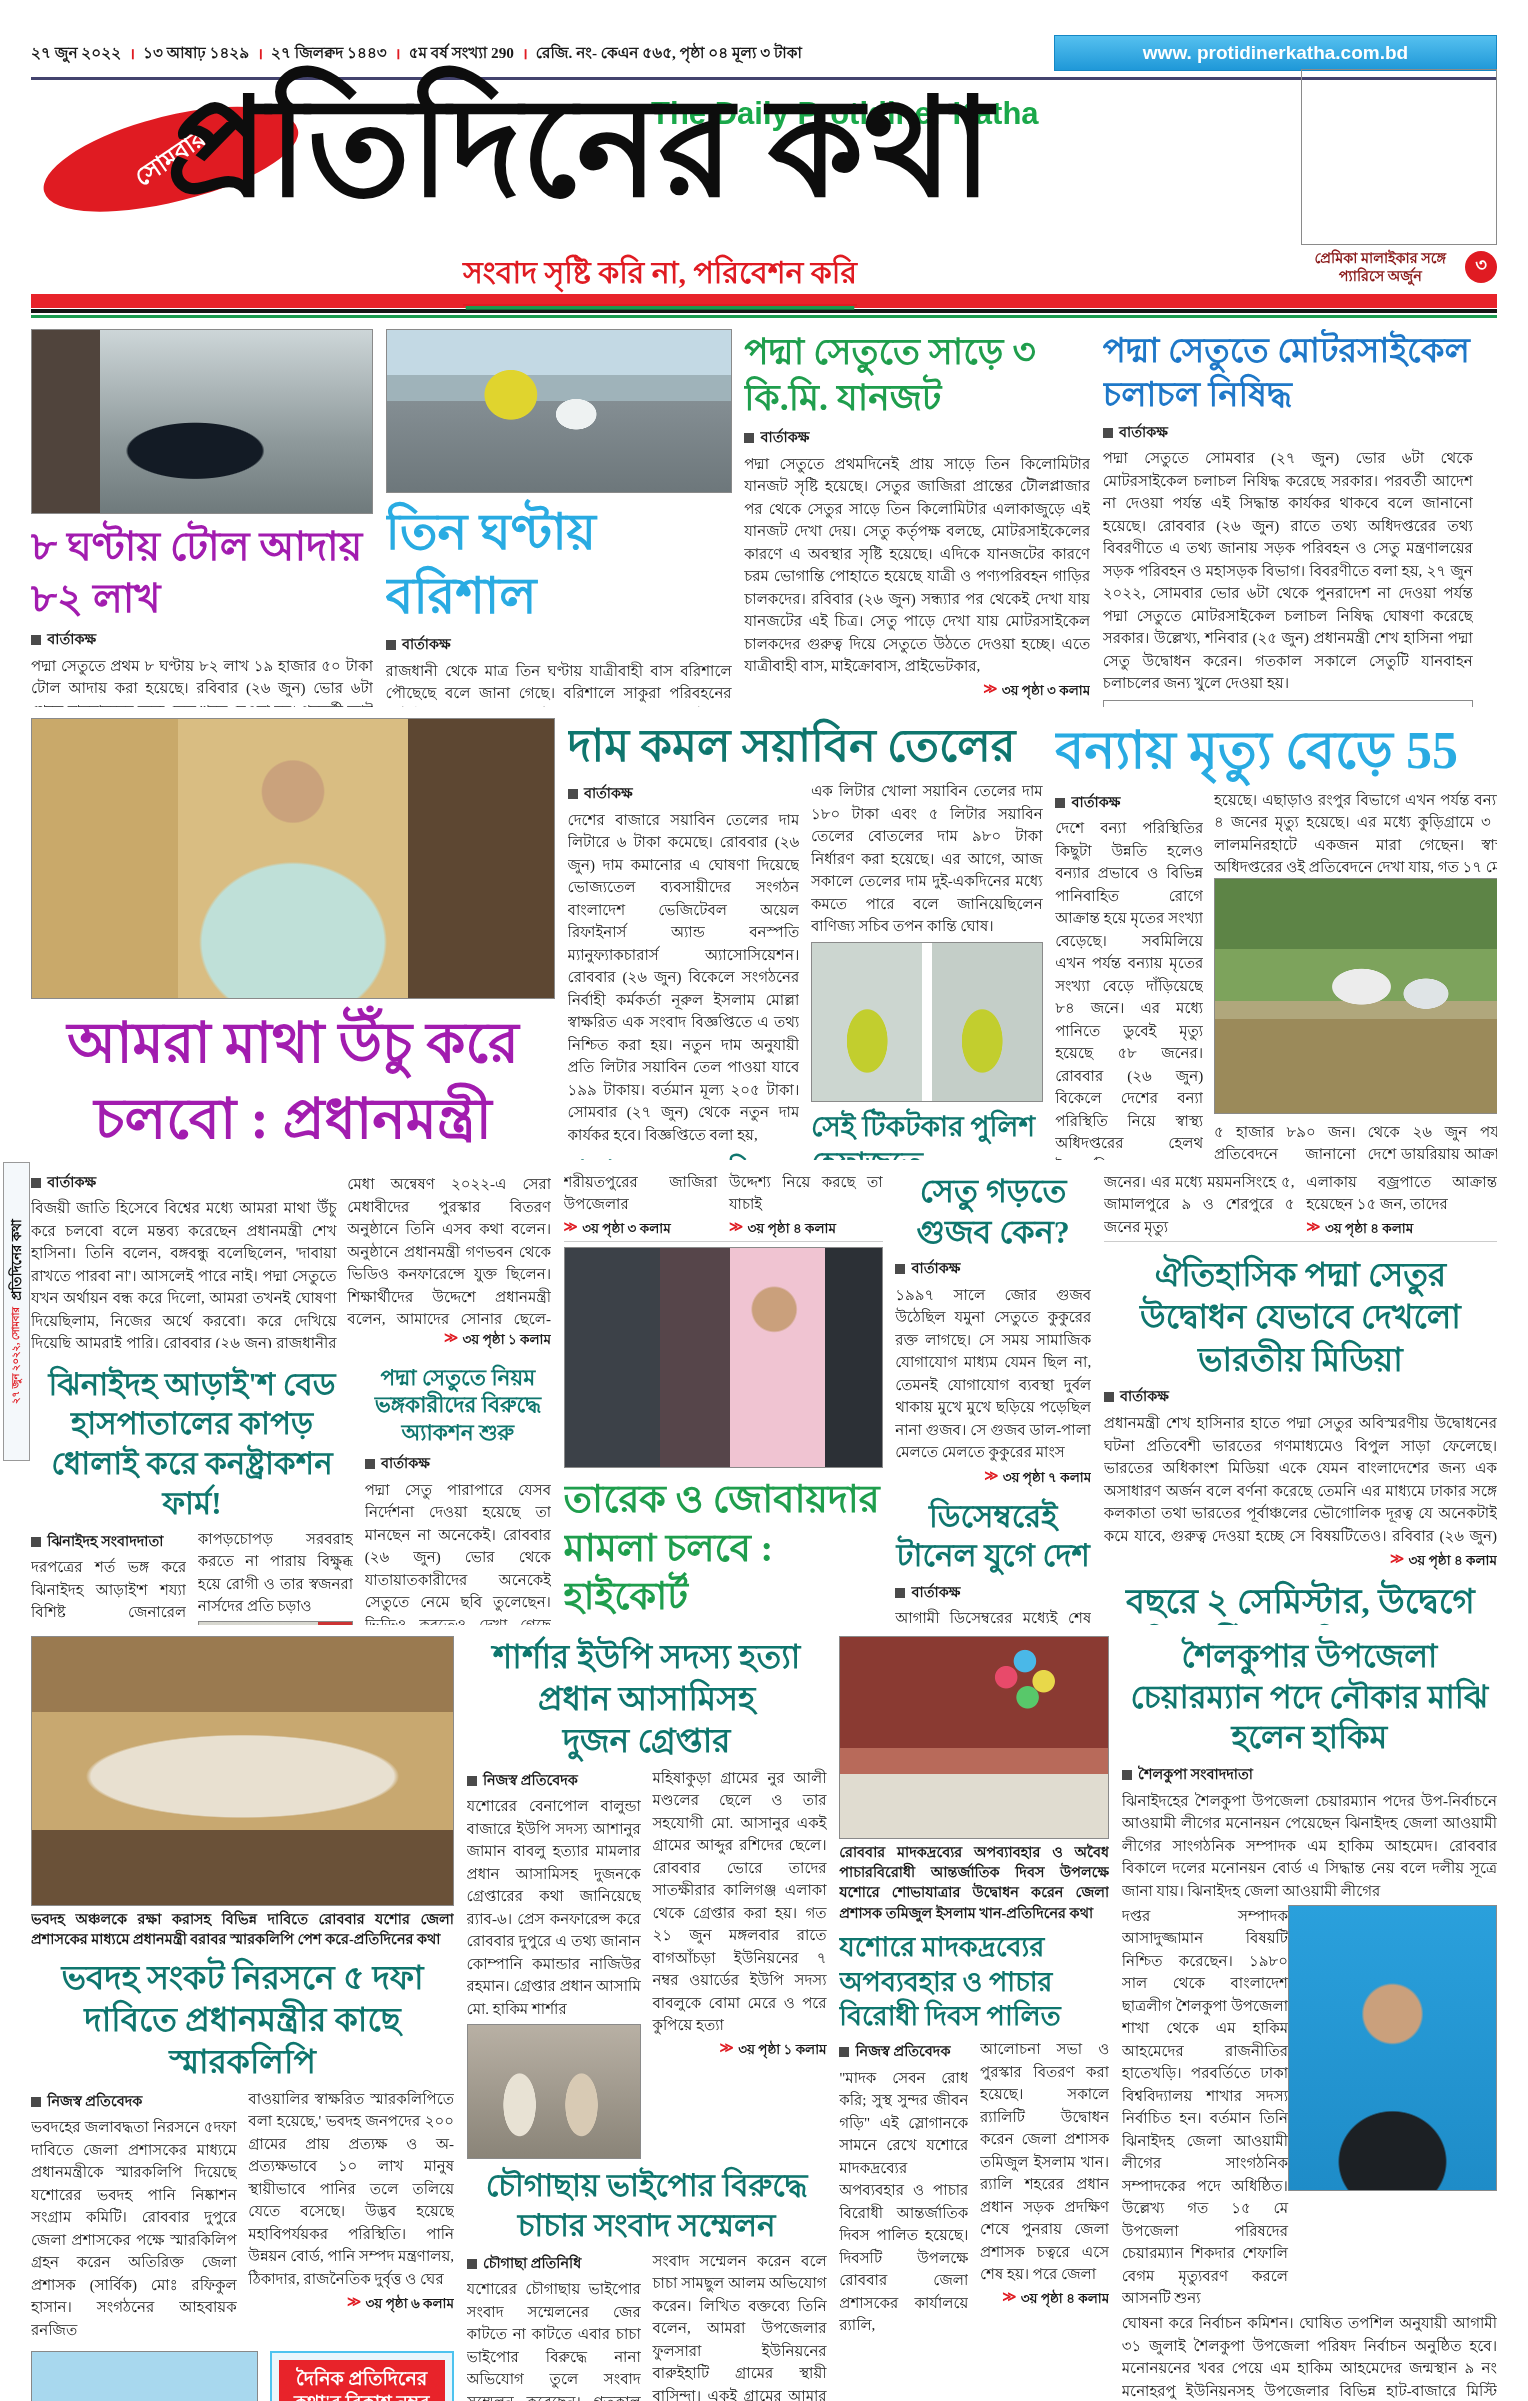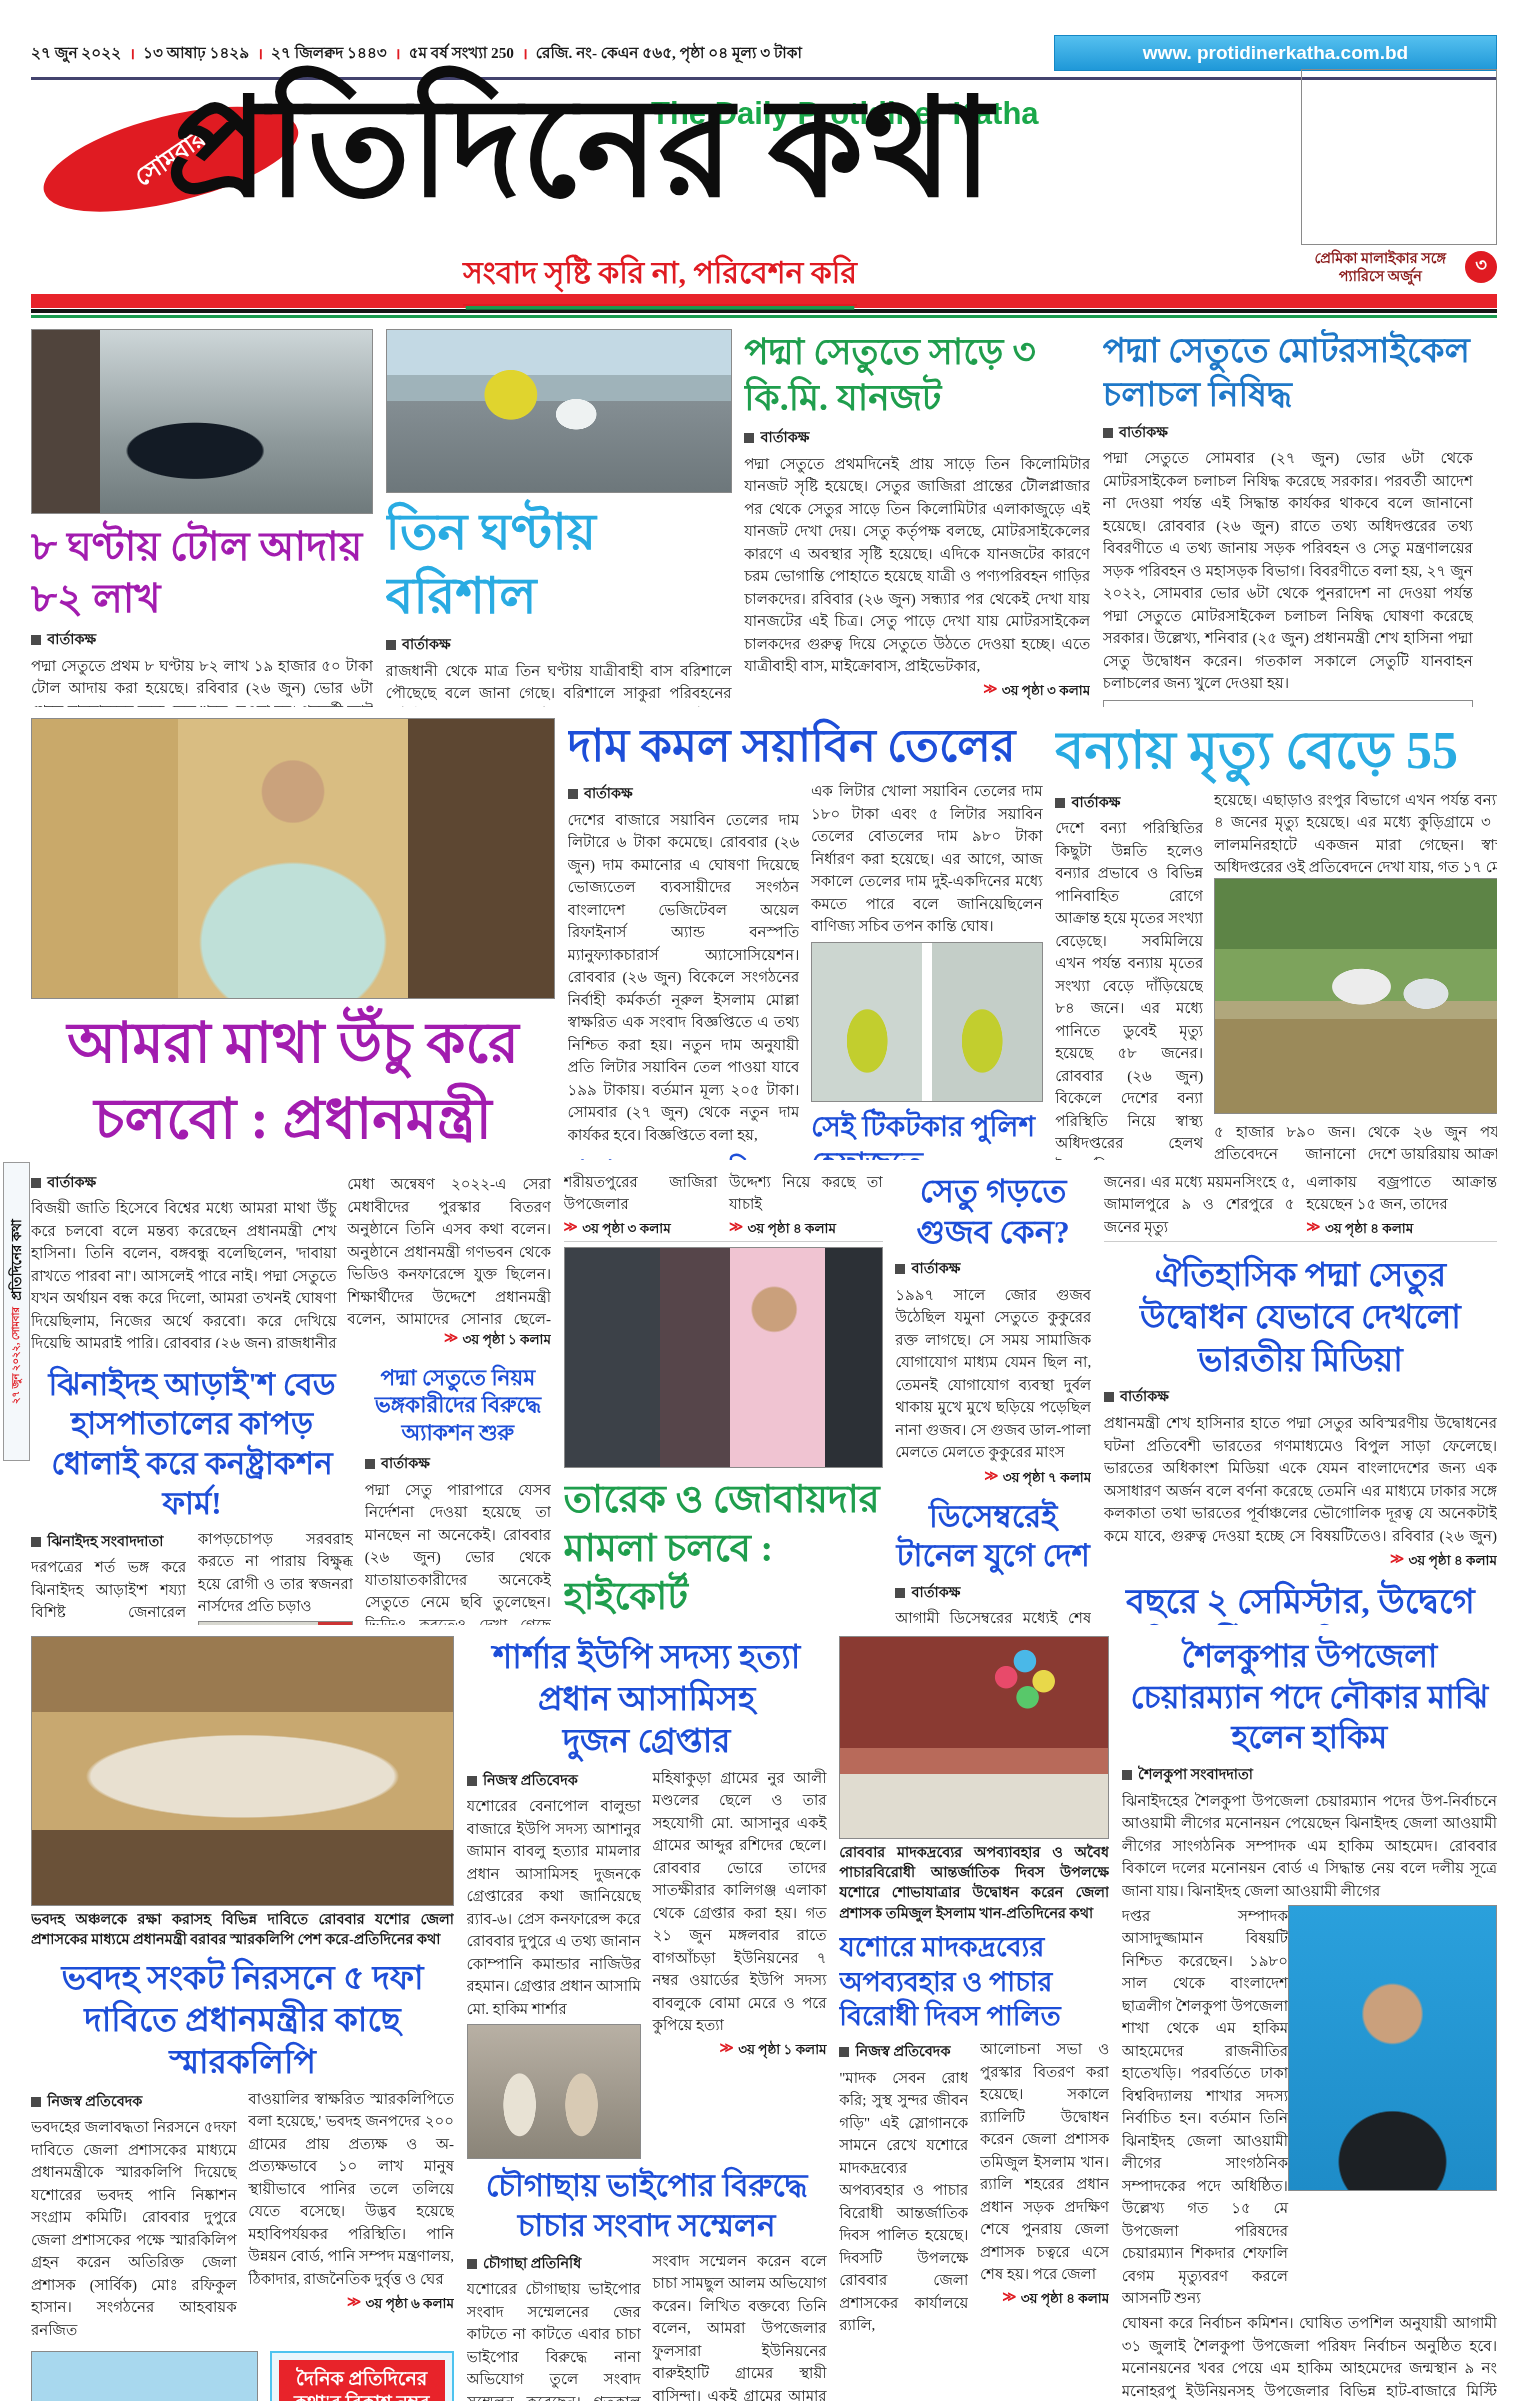--- a/index.html
+++ b/index.html
@@ -33,21 +33,21 @@
   .page-circle{flex:0 0 32px;width:32px;height:32px;border-radius:50%;background:#e01b22;color:#fff;
                font-weight:bold;font-size:18px;display:flex;align-items:center;justify-content:center;}
   .bar-red{height:13.5px;background:#e8232a;}
   .bar-black{height:3.6px;background:#151515;margin-top:1.8px;}
   .bar-green{height:3.6px;background:#1a9b50;margin-top:1.8px;}
   
   .band{display:flex;gap:12.6px;overflow:hidden;margin-top:10.8px;}
   .col{overflow:hidden;flex:0 0 auto;}
   .art{overflow:hidden;}
   .ph{border:0.9px solid #8a8a8a;box-sizing:border-box;}
-  .hl{font-weight:bold;color:#1d4ed8;text-align:center;line-height:1.28;margin:7.2px 0 1.8px 0;}
+  .hl{font-weight:bold;color:#0f766e;text-align:center;line-height:1.28;margin:7.2px 0 1.8px 0;}
   .hl.left{text-align:left;}
   .red{color:#a21caf;} .blue{color:#29abe2;} .blue2{color:#1e78c8;} .green{color:#1f9e4d;}
   .byline{display:flex;align-items:center;gap:6.3px;font-weight:bold;font-size:14.4px;margin:4.5px 0 2.7px 0;}
   .sq{width:10px;height:10px;background:#4a4a4a;flex:0 0 10px;}
   .body{font-size:15px;line-height:1.5;text-align:justify;margin:2.7px 0;}
   .cols2{display:flex;gap:11.7px;} .cols2>div{flex:1;min-width:0;overflow:hidden;}
   .jump{display:flex;justify-content:flex-end;gap:4.5px;font-weight:bold;font-size:13.5px;margin-top:1.8px;white-space:nowrap;}
   .jarr{color:#e01b22;font-weight:900;}
   .caption{font-size:14.4px;font-weight:bold;line-height:1.4;text-align:justify;margin:3.6px 0;}
   .frag-row{display:flex;gap:11.7px;border-bottom:0.9px solid #ccc;margin-bottom:5.4px;}
@@ -86,21 +86,21 @@
 <div class="inner">
 
   <header class="topbar">
     <div class="dateline">
       <span>২৭ জুন ২০২২</span>
       <span class="dl-sep">।</span>
       <span>১৩ আষাঢ় ১৪২৯</span>
       <span class="dl-sep">।</span>
       <span>২৭ জিলক্বদ ১৪৪৩</span>
       <span class="dl-sep">।</span>
-      <span>৫ম বর্ষ সংখ্যা 250</span>
+      <span>৫ম বর্ষ সংখ্যা 290</span>
       <span class="dl-sep">।</span>
       <span>রেজি. নং- কেএন ৫৬৫, পৃষ্ঠা ০৪ মূল্য ৩ টাকা</span>
     </div>
     <div class="webbar">www. protidinerkatha.com.bd</div>
   </header>
   <div class="rule-thin"></div>
 
   <section class="masthead">
     <div class="brush">
           <span>সোমবার</span>

